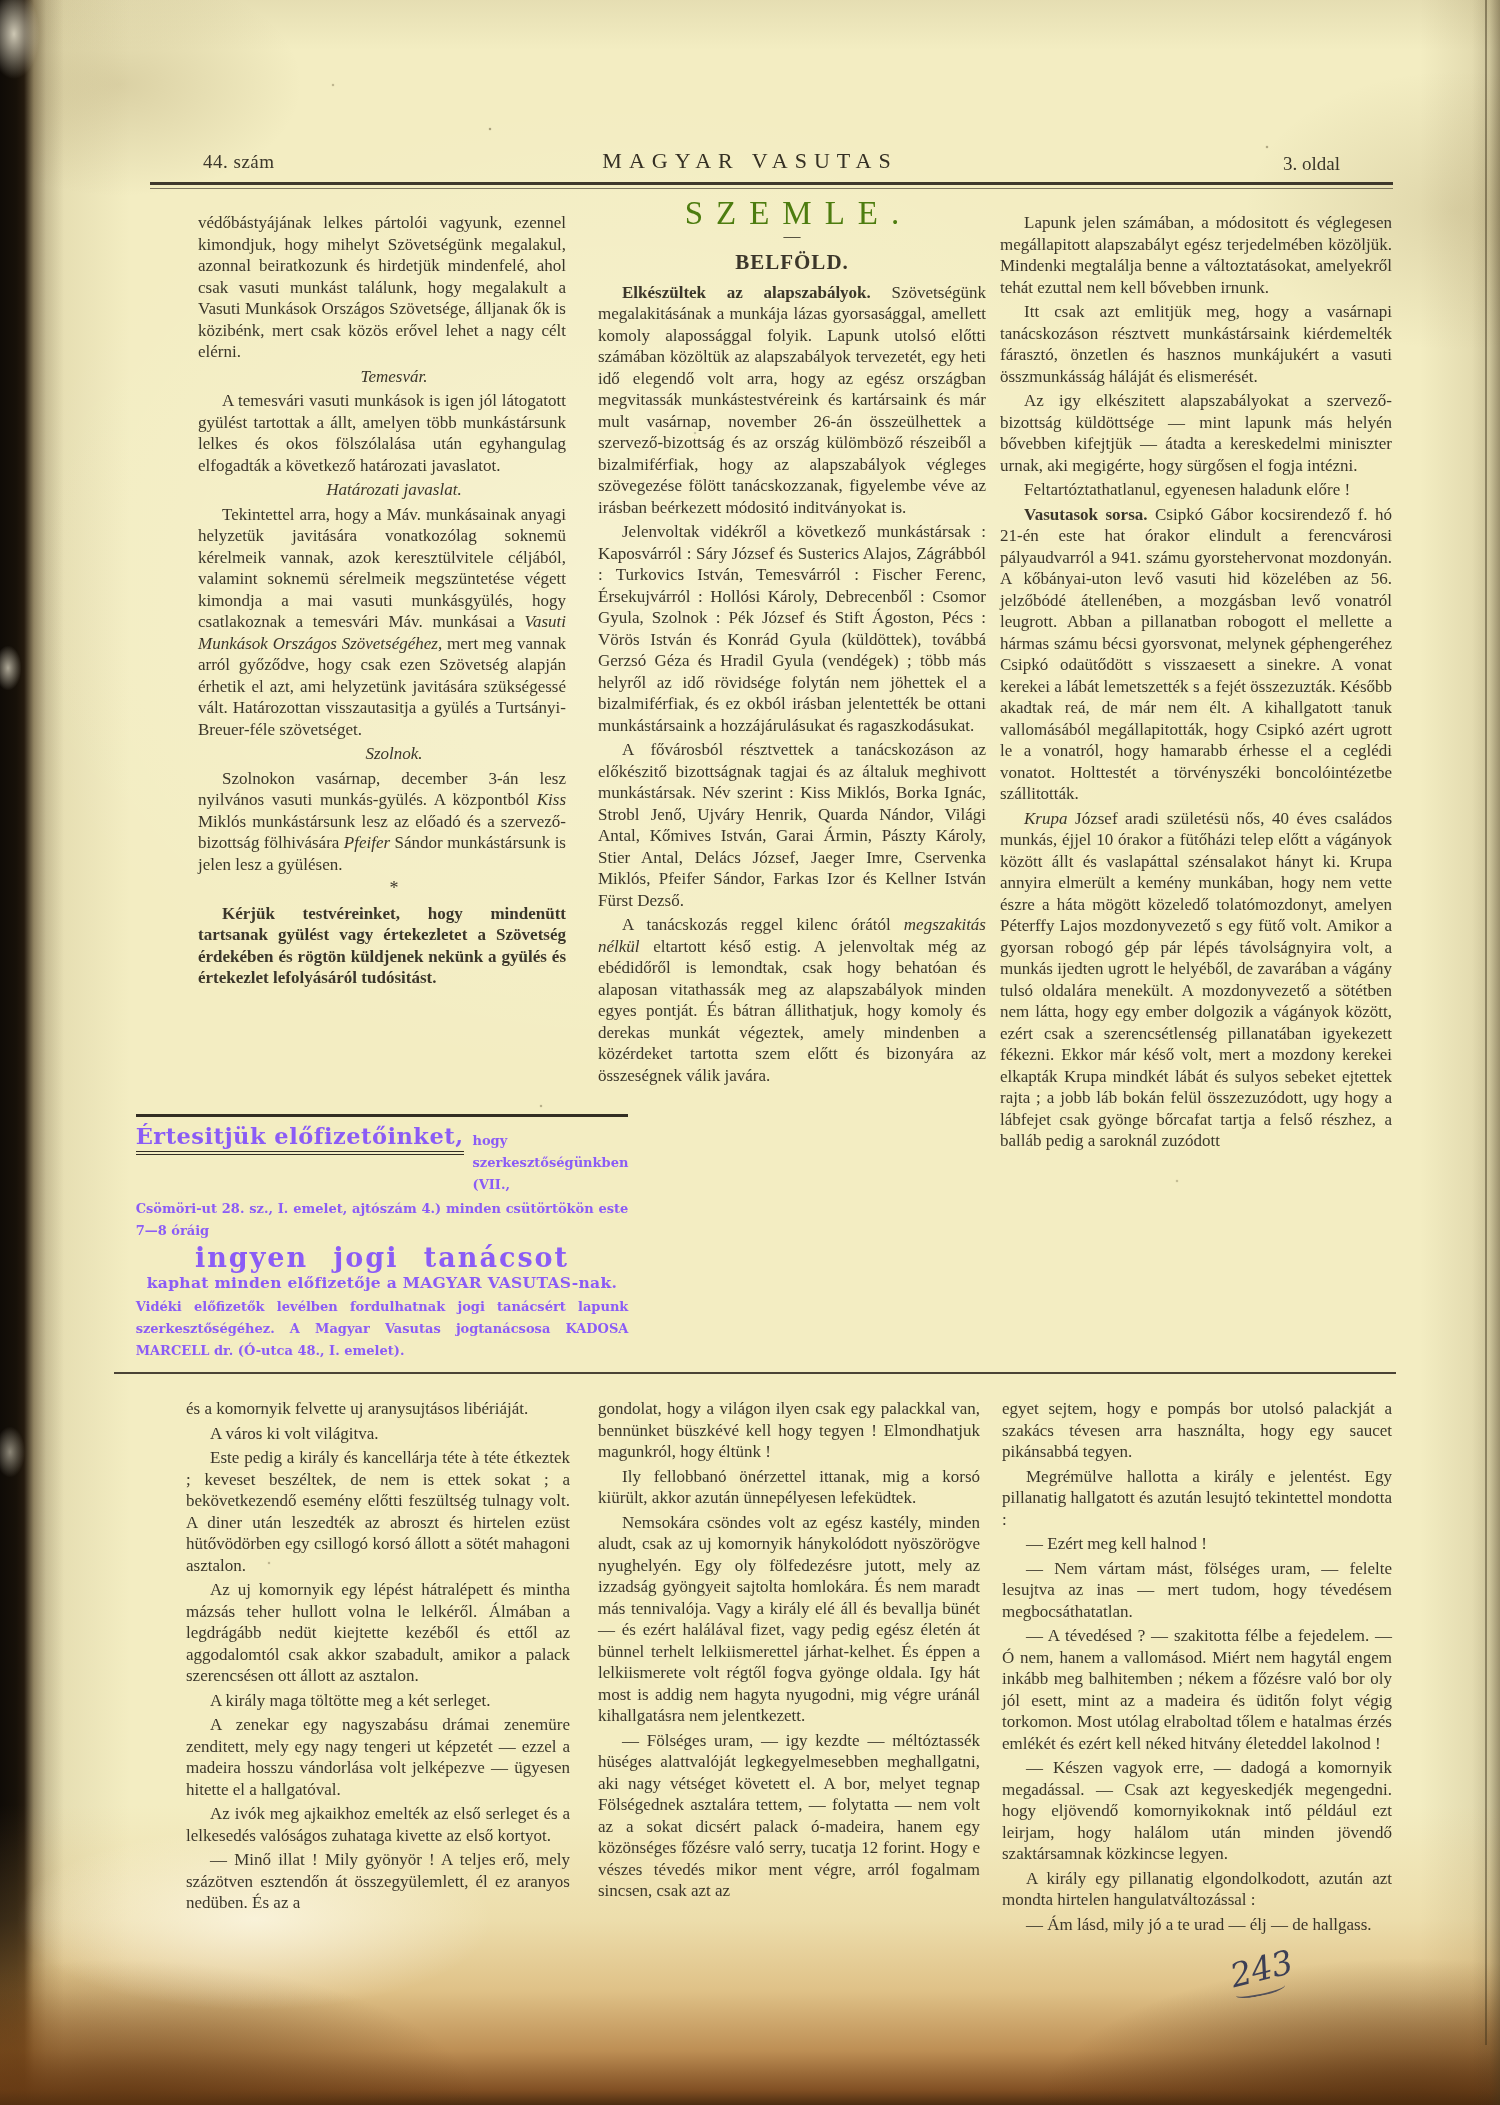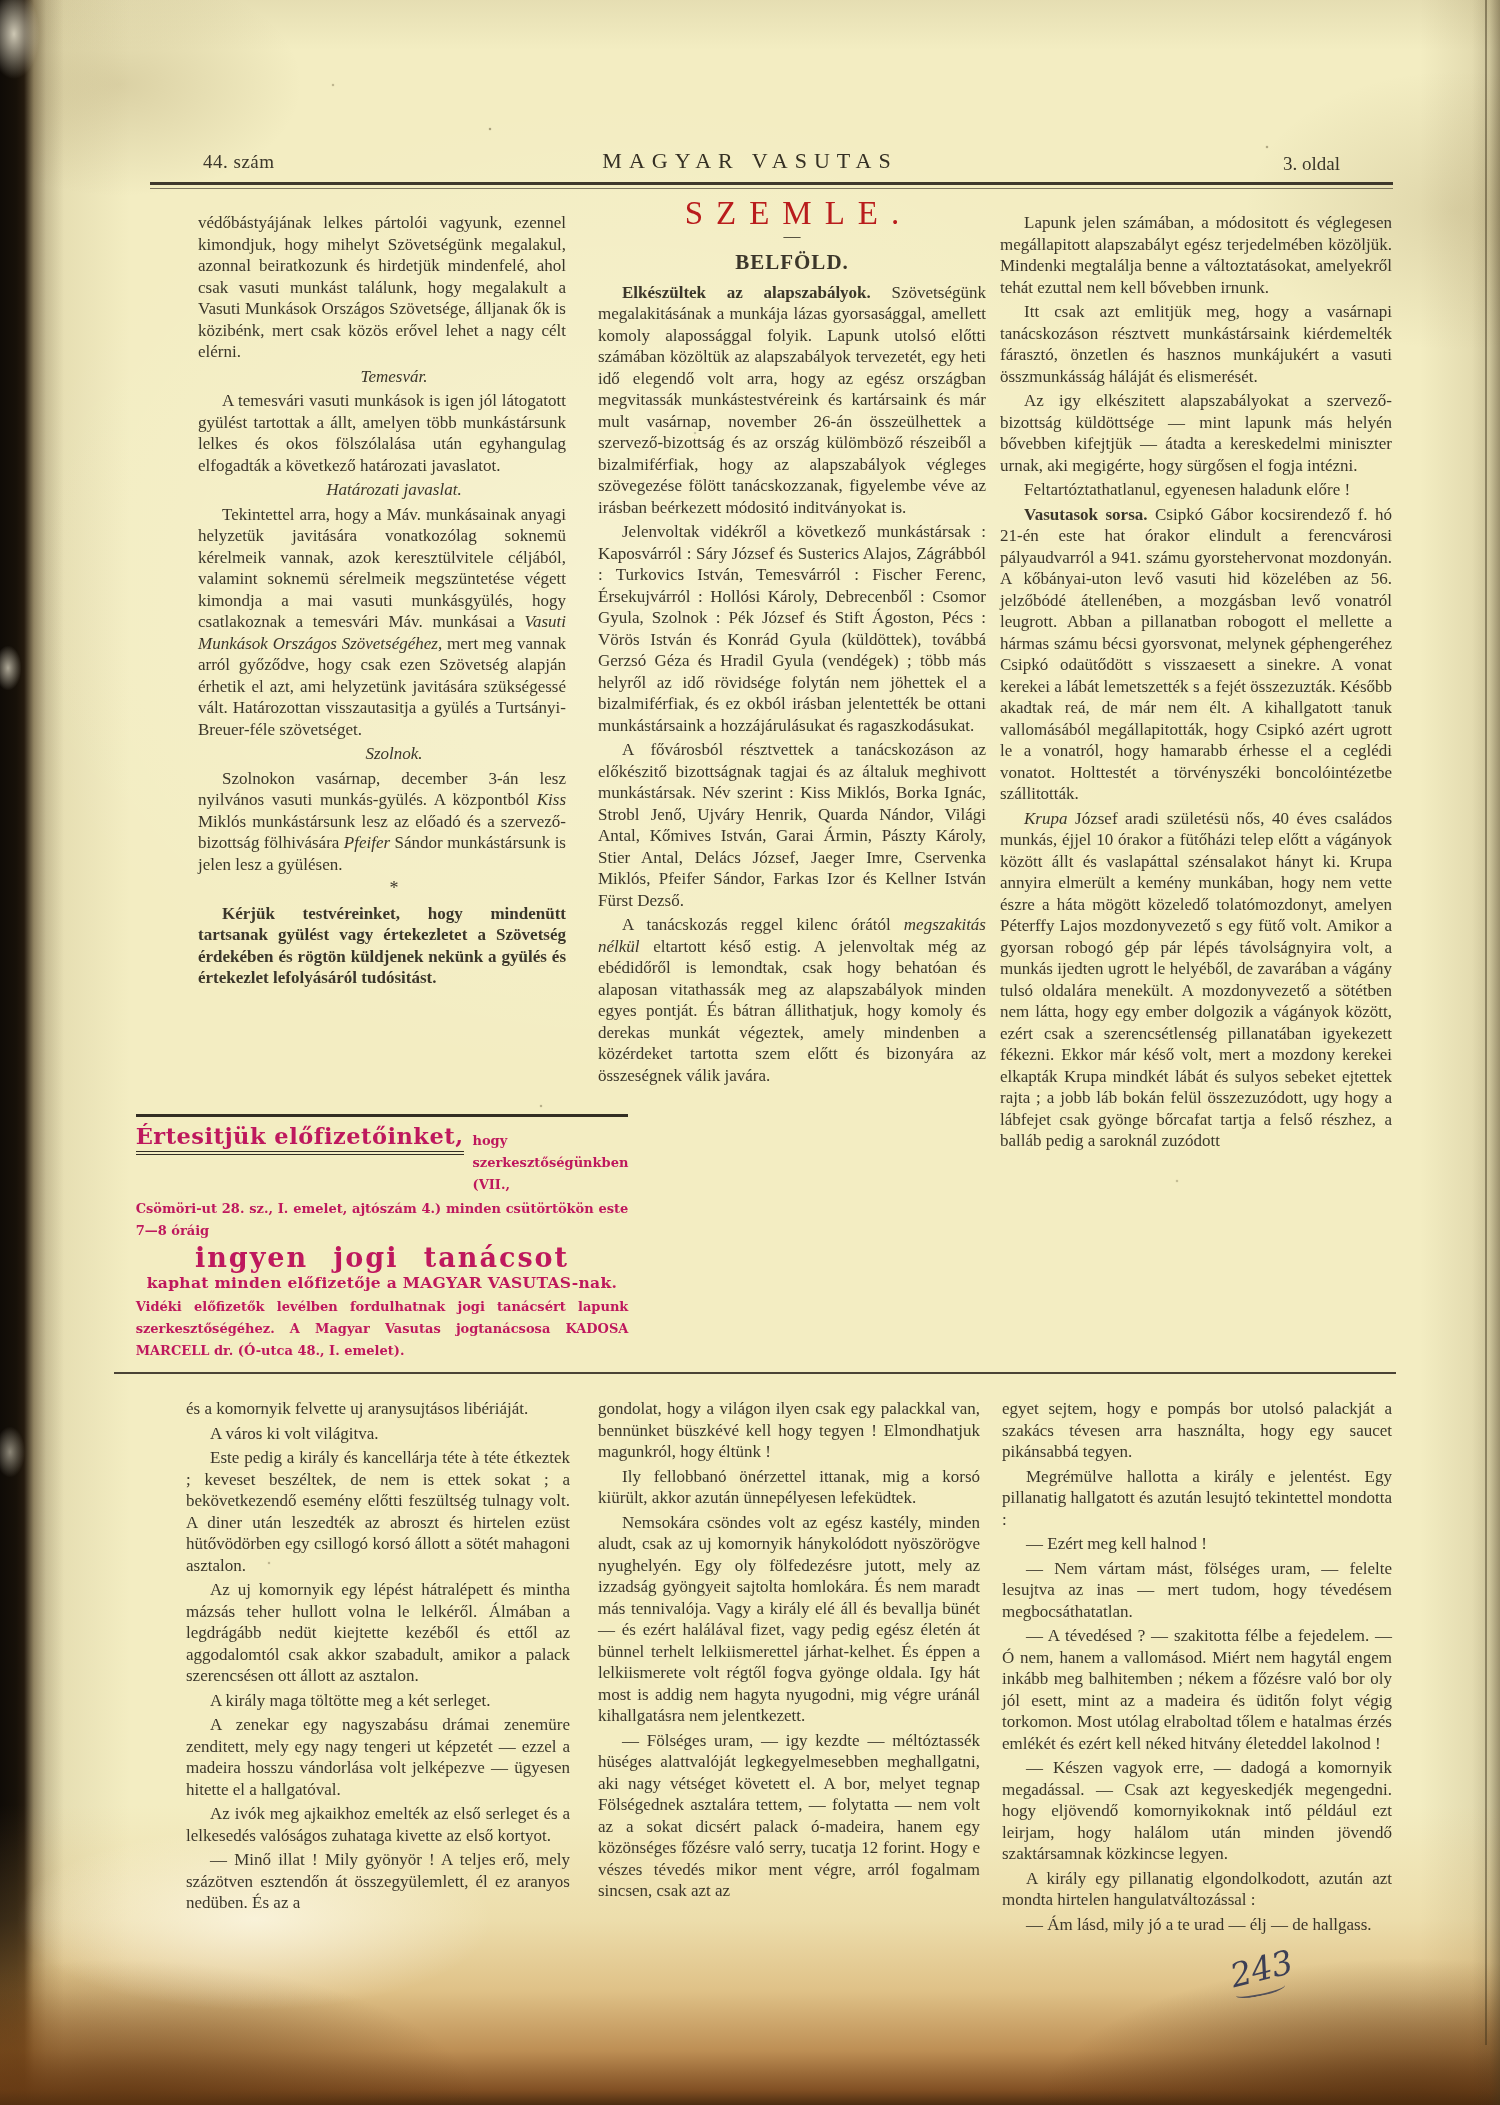--- a/index.html
+++ b/index.html
@@ -59,26 +59,26 @@
   .lead-b{font-weight:bold;}
   .lead-i{font-style:italic;}
   .t1{left:198px;top:212px;width:368px;height:1150px;display:flex;flex-direction:column;}
   .t2{left:598px;top:203px;width:388px;}
   .t3{left:1000px;top:212px;width:392px;}
   .b1{left:186px;top:1398px;width:384px;}
   .b2{left:598px;top:1398px;width:382px;}
   .b3{left:1002px;top:1398px;width:390px;}
   
   .szemle{margin:0;text-align:center;font-weight:400;font-size:33px;letter-spacing:13px;
-    text-indent:13px;color:#b91c1c;}
+    text-indent:13px;color:#4d7c0f;}
   .szemle-dash{text-align:center;margin:0 0 6px;font-size:17px;letter-spacing:0;}
   .belfold{margin:0 0 8px;text-align:center;font-weight:bold;font-size:21px;letter-spacing:1px;}
   
   .notice{margin-top:auto;border-top:3px solid #332e23;padding-top:9px;
-    font-family:"DejaVu Serif","Liberation Serif",serif;color:#be185d;}
+    font-family:"DejaVu Serif","Liberation Serif",serif;color:#8b5cf6;}
   .notice-row{display:flex;align-items:flex-start;gap:9px;}
   .notice-big{font-weight:bold;font-size:22.5px;letter-spacing:.5px;white-space:nowrap;
     border-bottom:4px double #332e23;padding-bottom:3px;}
   .notice-side{font-weight:bold;font-size:13px;line-height:22px;text-align:justify;padding-top:4px;}
   .notice-s{font-weight:bold;font-size:13px;line-height:22px;text-align:justify;margin-top:2px;}
   .notice-mid{font-weight:bold;font-size:27px;text-align:center;letter-spacing:2px;
     word-spacing:14px;margin:5px 0 3px;}
   .notice-l4{font-weight:bold;font-size:15.5px;text-align:center;letter-spacing:.3px;margin:0 0 3px;}
   
   .handwrite{position:absolute;left:1231px;top:1949px;font-family:"DejaVu Serif",serif;

